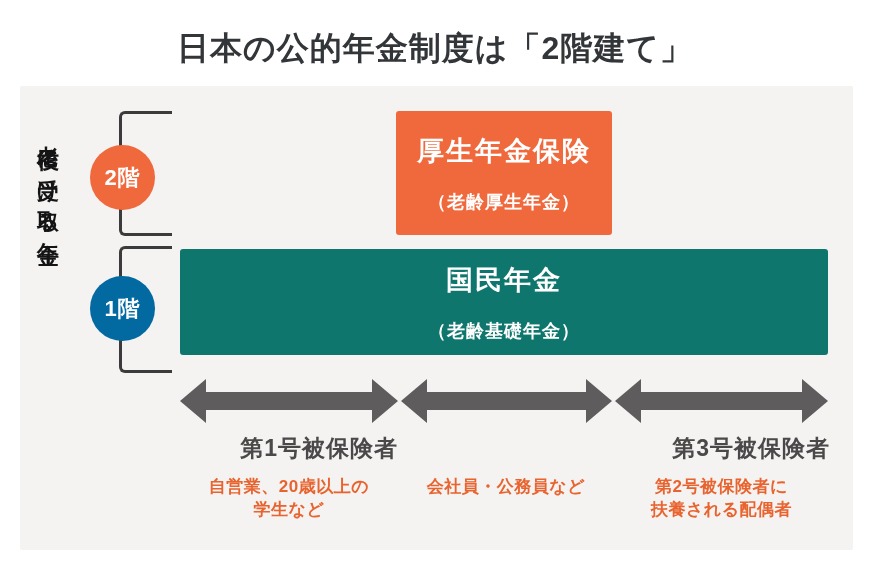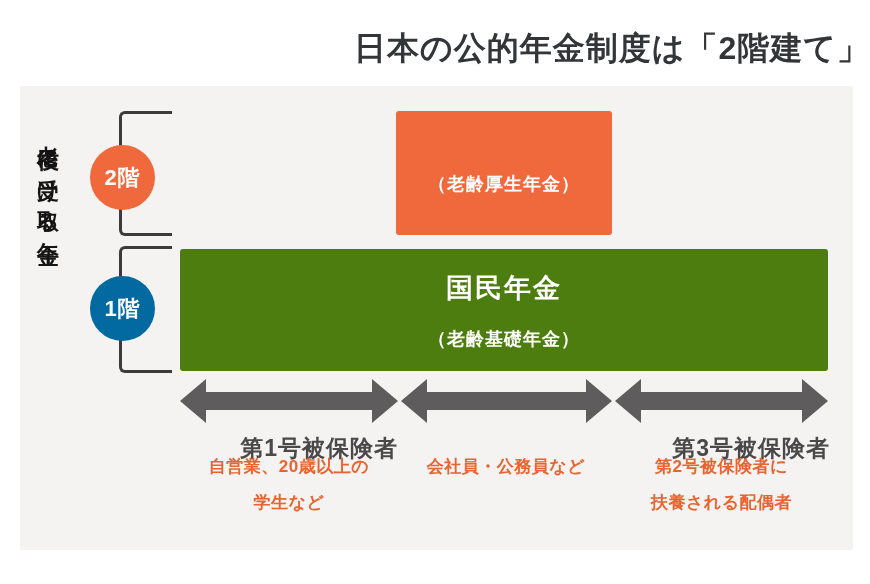--- a/index.html
+++ b/index.html
@@ -3,21 +3,21 @@
 <meta charset="utf-8">
 <style>
   * { margin: 0; padding: 0; box-sizing: border-box; }
   html, body { width: 870px; height: 584px; background: #ffffff; overflow: hidden; }
   body { font-family: "Liberation Sans", "DejaVu Sans", sans-serif; position: relative; }
 
   .stage { position: absolute; left: 0; top: 0; width: 870px; height: 584px; }
 
   .title {
     position: absolute; left: 0; top: 27px; width: 870px;
-    text-align: right; font-size: 32px; font-weight: bold;
+    text-align: center; font-size: 32px; font-weight: bold;
     color: #333639; letter-spacing: 1px;
   }
 
   .panel {
     position: absolute; left: 20px; top: 86px; width: 833px; height: 464px;
     background: #F4F3F2; border-radius: 2px;
   }
 
   .side-label {
     position: absolute; left: 34px; top: 128px; height: 230px;
@@ -47,33 +47,33 @@
   .floor-badge.first  { top: 276px; background: #0369a1; }
 
   .box {
     position: absolute; display: flex; flex-direction: column;
     align-items: center; justify-content: center;
     color: #ffffff; border-radius: 3px;
   }
   .box .box-name { font-size: 27px; font-weight: bold; letter-spacing: 2px; }
   .box .box-sub  { font-size: 18px; font-weight: bold; margin-top: 21px; letter-spacing: 1px; }
   .box.kosei   { left: 396px; top: 111px; width: 216px; height: 124px; background: #F0693C; }
-  .box.kokumin { left: 180px; top: 249px; width: 648px; height: 122px; background: #4d7c0f; }
+  .box.kokumin { left: 180px; top: 249px; width: 648px; height: 106px; background: #0f766e; }
 
   .arrows-svg { position: absolute; left: 178px; top: 377px; width: 652px; height: 48px; }
   .arrows-svg polygon { fill: #5E5C5C; }
 
   .cat-label {
     position: absolute; top: 433px; text-align: right;
     font-size: 23px; font-weight: bold; color: #4A4848; letter-spacing: 1px;
   }
   .cat-desc {
-    position: absolute; top: 449px; text-align: center;
+    position: absolute; top: 475px; text-align: center;
     font-size: 17px; font-weight: bold; color: #E8632E;
-    line-height: 36px; white-space: pre-line; letter-spacing: 0.5px;
+    line-height: 23px; white-space: pre-line; letter-spacing: 0.5px;
   }
   .col-1 { left: 180px; width: 218px; }
   .col-2 { left: 400px; width: 212px; }
   .col-3 { left: 613px; width: 217px; }
 </style>
 </head>
 <body>
 
 <div class="stage">
 
@@ -87,20 +87,21 @@
   <div class="bracket first"></div>
 
   <div class="floor-badge second">
     <span>2階</span>
   </div>
   <div class="floor-badge first">
     <span>1階</span>
   </div>
 
   <div class="box kosei">
+    <div class="box-name">厚生年金保険</div>
     <div class="box-sub">（老齢厚生年金）</div>
   </div>
 
   <div class="box kokumin">
     <div class="box-name">国民年金</div>
     <div class="box-sub">（老齢基礎年金）</div>
   </div>
 
   <svg class="arrows-svg" viewBox="0 0 652 48" xmlns="http://www.w3.org/2000/svg">
     <polygon points="2,24 28,2 28,15 194,15 194,2 220,24 194,46 194,33 28,33 28,46"></polygon>

